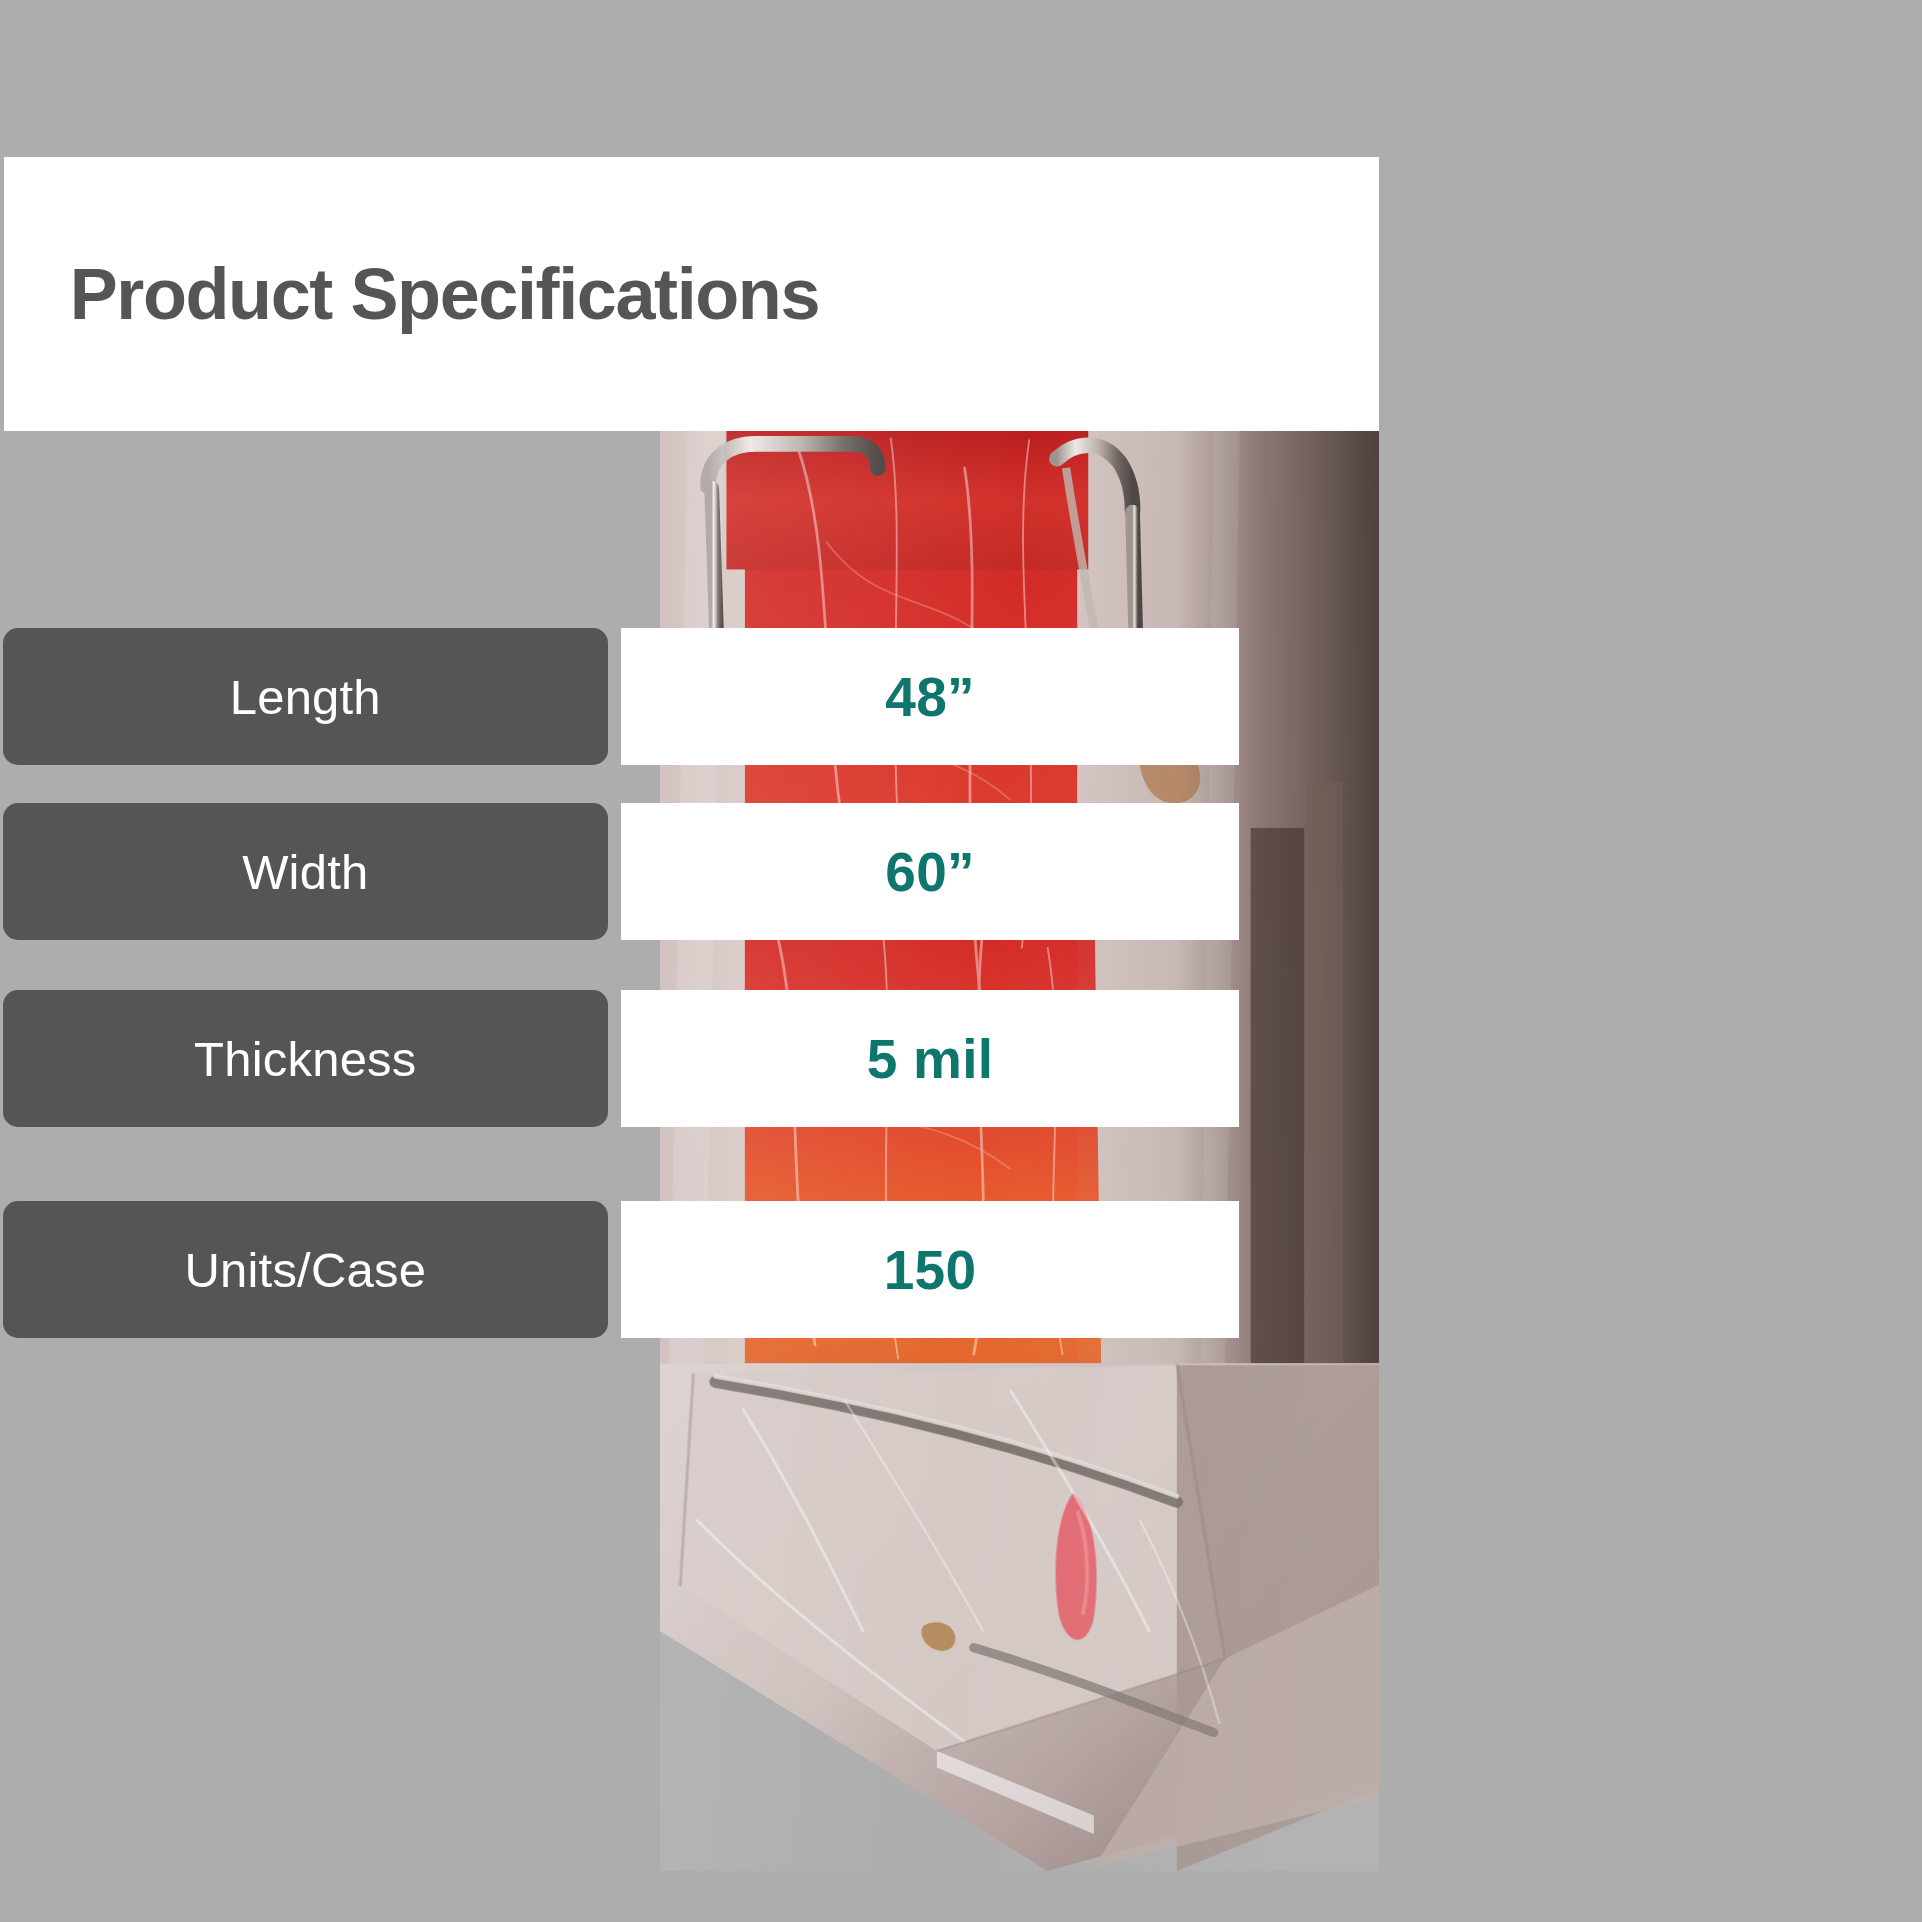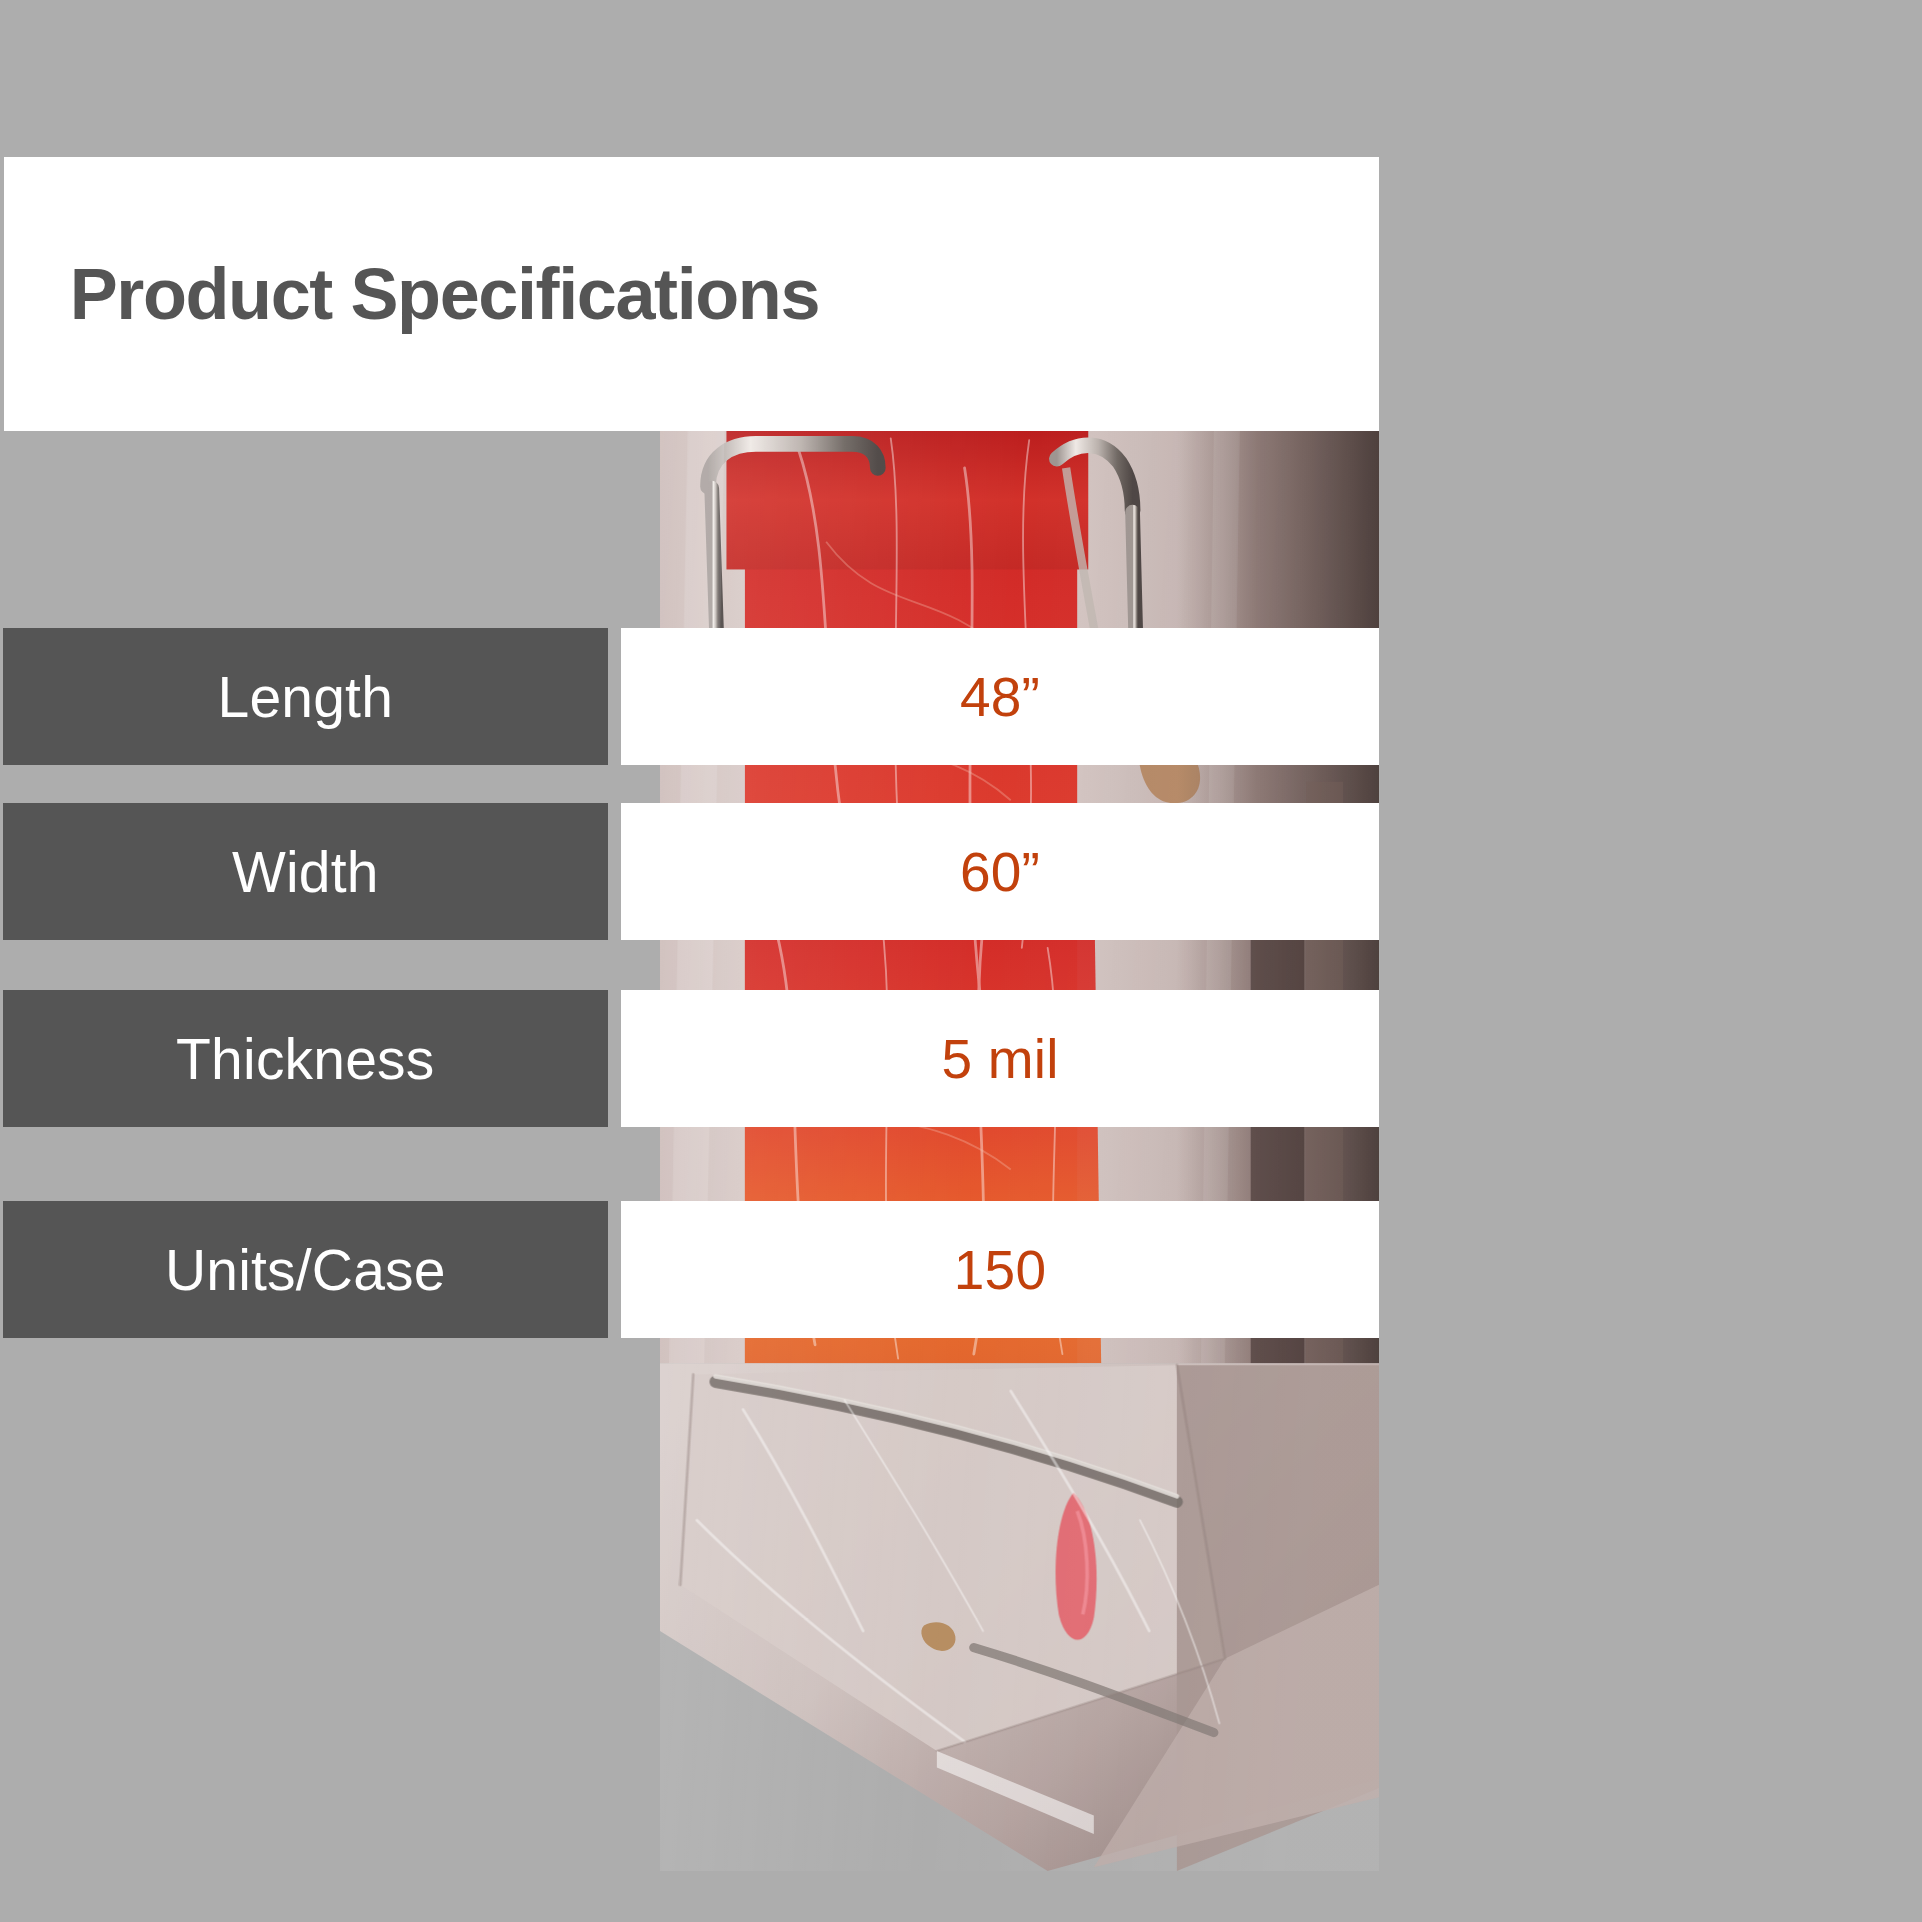--- a/index.html
+++ b/index.html
@@ -59,37 +59,38 @@
     position: absolute;
     left: 2.8px;
     top: 0;
     width: 605px;
     height: 137px;
     background: #555555;
     color: #ffffff;
     display: flex;
     align-items: center;
     justify-content: center;
-    font-size: 57px;
+    font-size: 49px;
     font-weight: 400;
     letter-spacing: 0.2px;
+    border-radius: 15px;
   }
   .spec-value {
     position: absolute;
     left: 621px;
     top: 0;
-    width: 758px;
+    width: 618px;
     height: 137px;
     background: #ffffff;
-    color: #c2410c;
+    color: #0f766e;
     display: flex;
     align-items: center;
     justify-content: center;
     font-size: 55px;
-    font-weight: 400;
+    font-weight: 700;
     letter-spacing: 0.2px;
   }
 
   #row-0 { top: 628px; }
   #row-1 { top: 803px; padding-left: 24px; }
   #row-2 { top: 990px; padding-left: 44px; }
   #row-3 { top: 1201px; }
 </style>
 </head>
 <body>

